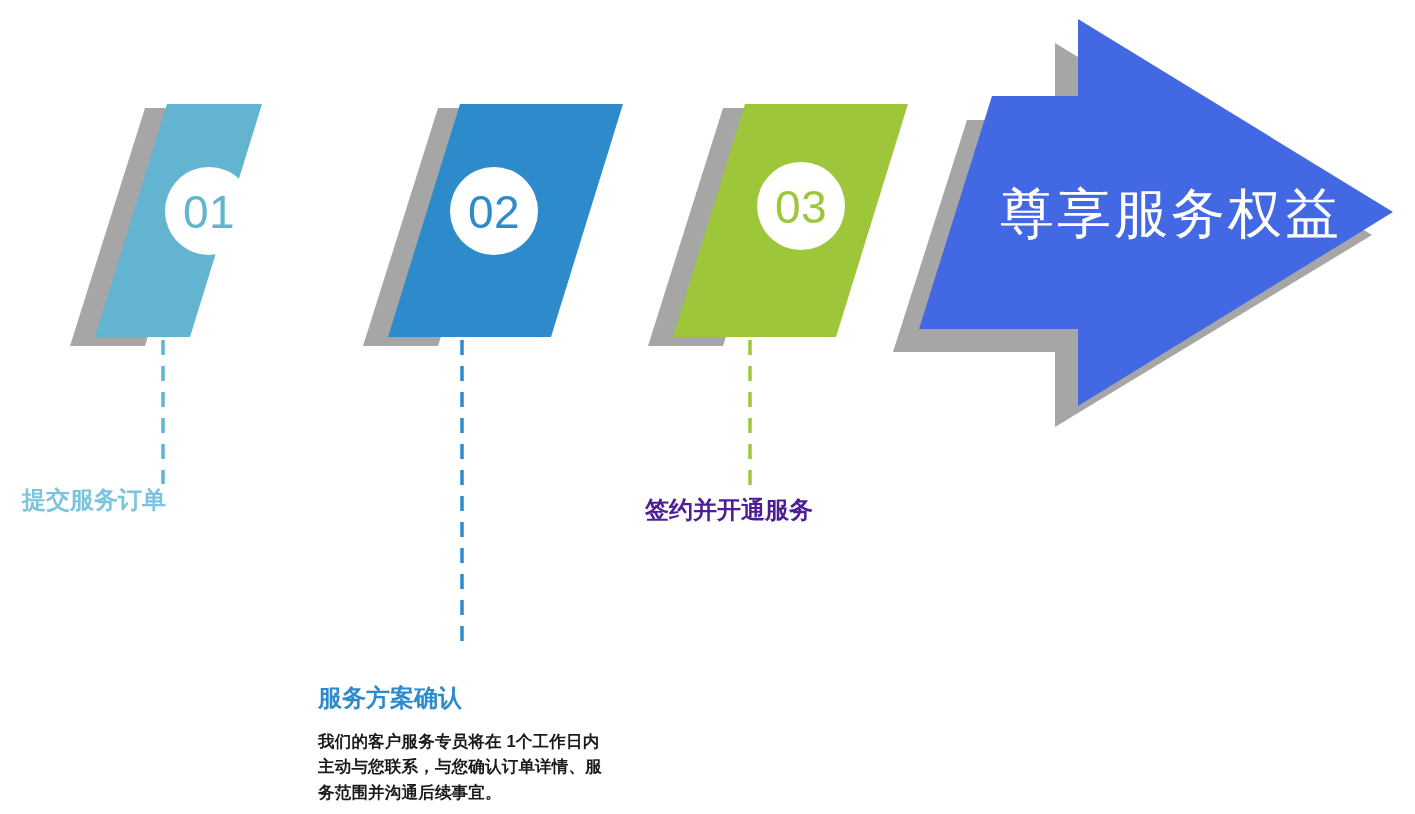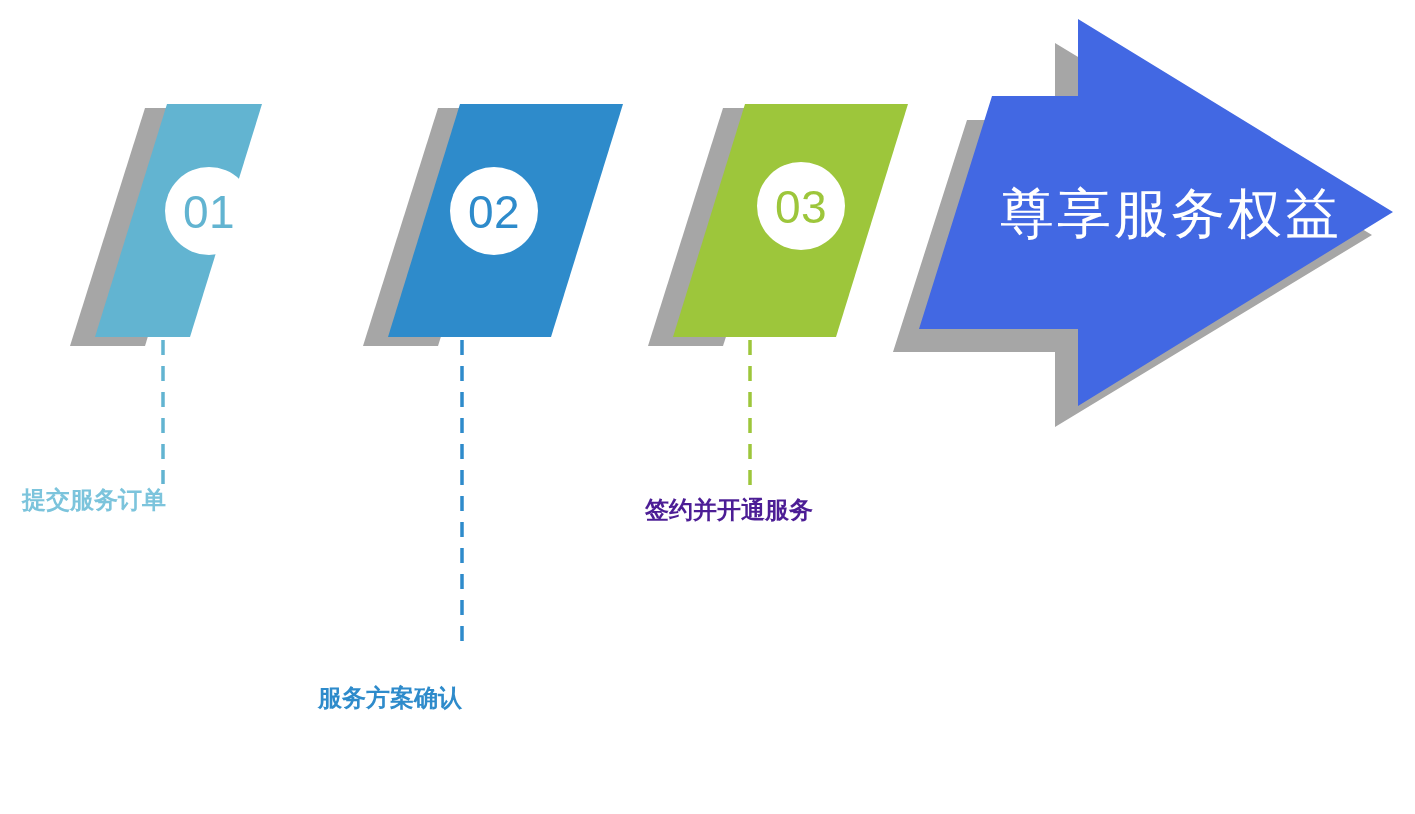--- a/index.html
+++ b/index.html
@@ -100,19 +100,20 @@
       <text class="arrow-label" x="1000" y="216" fill="#ffffff">尊享服务权益</text>
     </g>
   </svg>
 
   <div class="step-block" id="block-1">
     <p class="step-title" style="color: rgb(124, 196, 220);">提交服务订单</p>
   </div>
 
   <div class="step-block" id="block-2">
     <p class="step-title" style="color: rgb(46, 139, 203);">服务方案确认</p>
+    <p class="step-desc">我们的客户服务专员将在 1个工作日内 主动与您联系，与您确认订单详情、服务范围并沟通后续事宜。</p>
   </div>
 
   <div class="step-block" id="block-3">
     <p class="step-title" style="color: #4c1d95;">签约并开通服务</p>
   </div>
 
 </div>
 
 </body></html>

